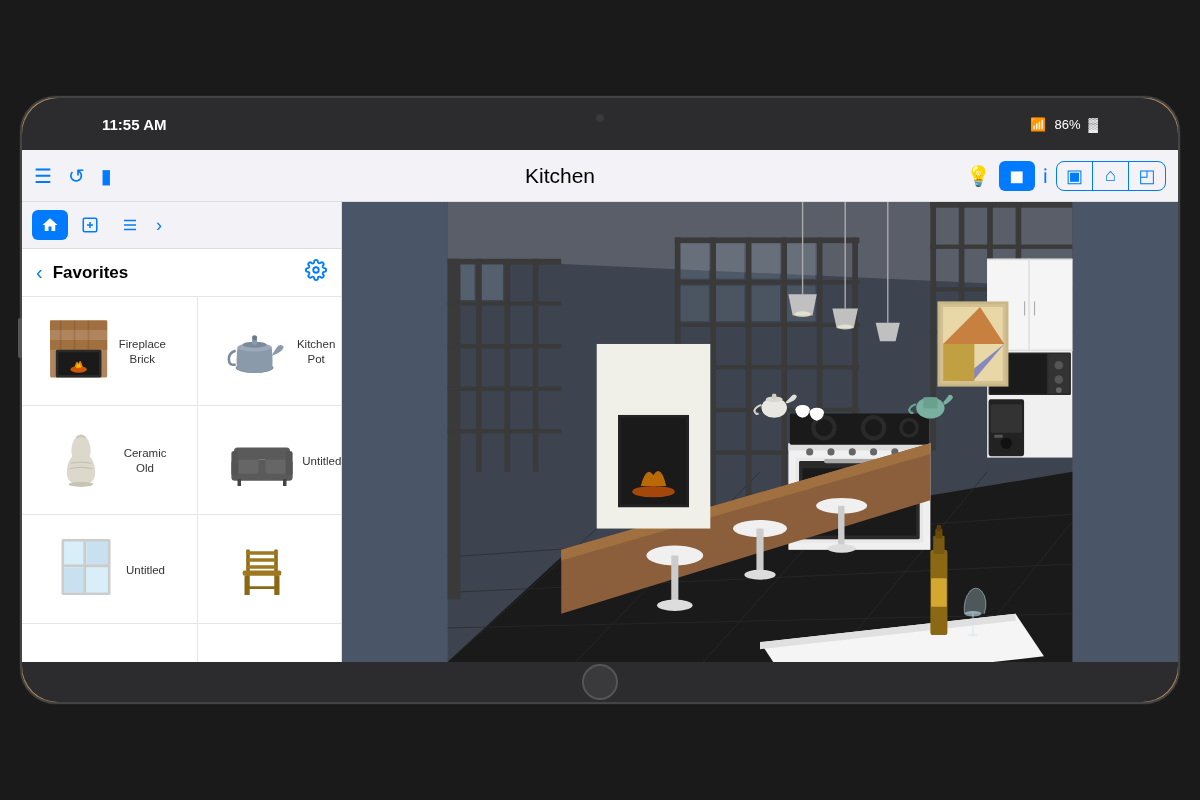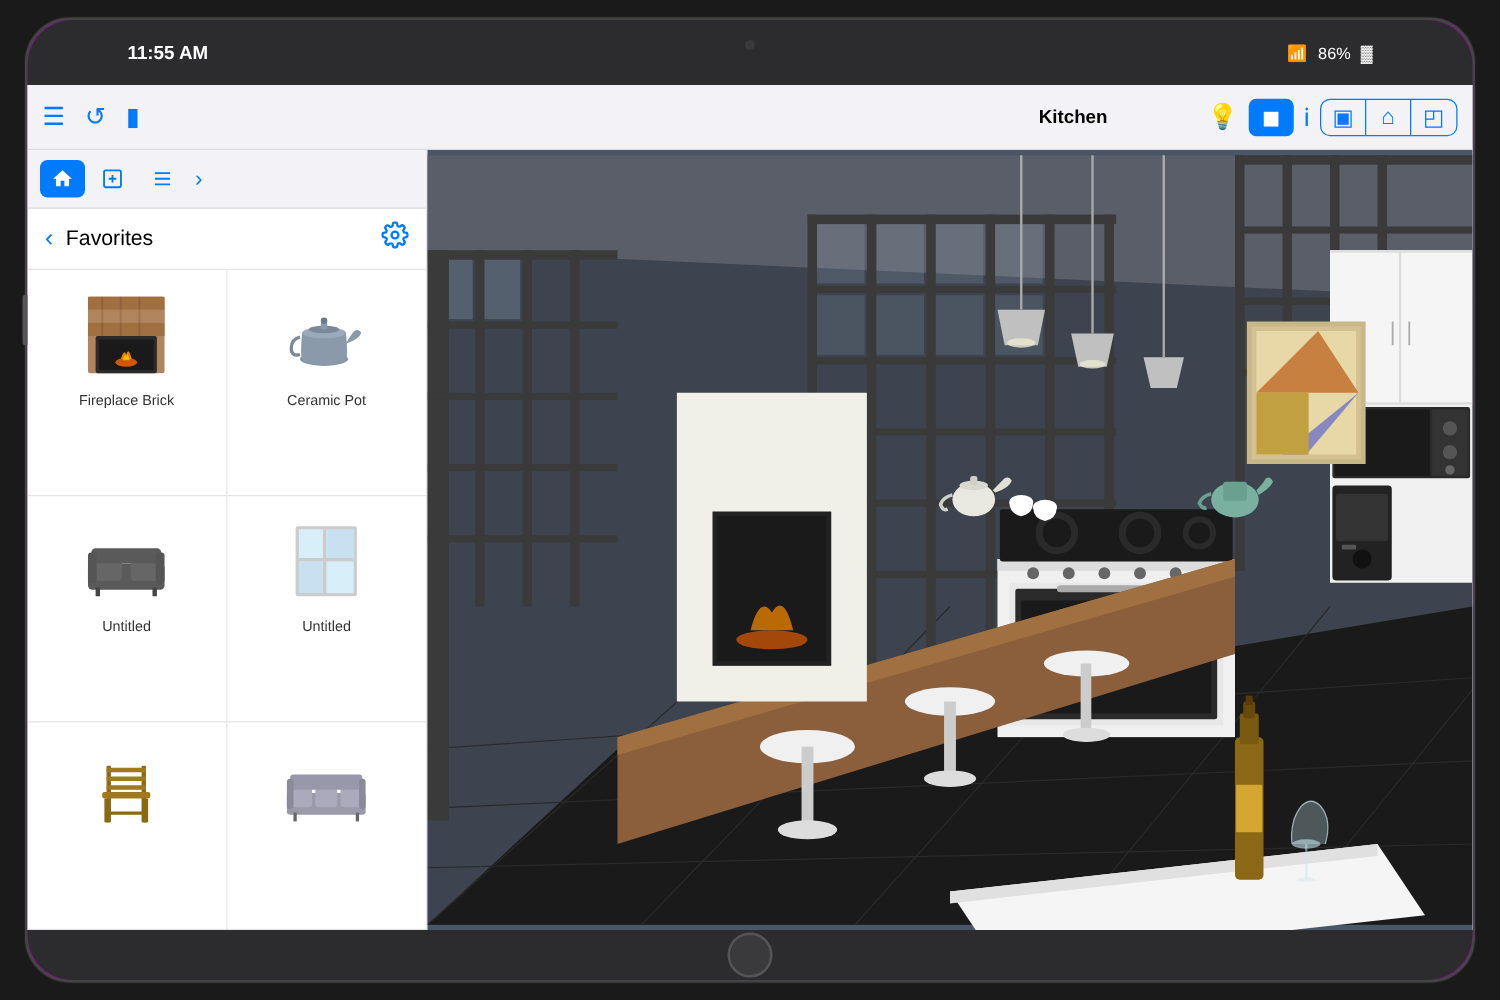--- a/index.html
+++ b/index.html
@@ -9,22 +9,22 @@
       justify-content: center;
       align-items: center;
       width: 1200px;
       height: 800px;
       font-family: -apple-system, BlinkMacSystemFont, 'Helvetica Neue', sans-serif;
     }
 
     
     .ipad-frame {
       width: 1160px;
-      height: 772px;
-      background: #a21caf;
+      height: 608px;
+      background: #fdba74;
       border-radius: 36px;
       border: 2px solid #444;
       box-shadow: 0 0 0 1px #222, inset 0 0 8px rgba(0,0,0,0.5);
       position: relative;
       display: flex;
       flex-direction: column;
     }
 
     
     .top-bezel {
@@ -80,23 +80,23 @@
     }
 
     .toolbar-icon {
       color: #007aff;
       font-size: 20px;
       cursor: pointer;
     }
 
     .toolbar-center {
       flex: 1;
-      text-align: right;
-      font-size: 15px;
-      font-weight: 700;
+      text-align: center;
+      font-size: 21px;
+      font-weight: 400;
       color: #000;
     }
 
     .toolbar-right {
       display: flex;
       align-items: center;
       gap: 8px;
       width: 280px;
       justify-content: flex-end;
     }
@@ -196,44 +196,44 @@
     .sidebar-back {
       color: #007aff;
       font-size: 20px;
       cursor: pointer;
       margin-right: 10px;
     }
 
     .sidebar-title {
       flex: 1;
       font-size: 17px;
-      font-weight: 400;
+      font-weight: 700;
       color: #000;
     }
 
     .sidebar-settings {
       color: #007aff;
       font-size: 20px;
       cursor: pointer;
     }
 
     
     .items-grid {
       display: grid;
       grid-template-columns: 1fr 1fr;
       gap: 0;
       overflow-y: auto;
       flex: 1;
     }
 
     .item-cell {
       display: flex;
-      flex-direction: column;
-      align-items: center;
-      padding: 12px 12px 10px;
+      flex-direction: row;
+      align-items: center;
+      padding: 12px 24px 10px;
       border-bottom: 1px solid #e5e5e5;
       border-right: 1px solid #e5e5e5;
       cursor: pointer;
     }
 
     .item-cell:nth-child(even) {
       border-right: none;
     }
 
     .item-thumb {
@@ -424,23 +424,37 @@
 
                 <ellipse cx="38" cy="35" rx="14" ry="3.5" fill="#7a8a9a"></ellipse>
                 <rect x="35" y="28" width="6" height="7" fill="#8a9aaa" rx="2"></rect>
                 <circle cx="38" cy="27" r="3" fill="#6a7a8a"></circle>
 
                 <path d="M58 48 Q70 44 72 38 Q70 34 66 36 Q64 38 60 44" fill="#8a9aaa"></path>
 
                 <path d="M16 42 Q8 44 8 52 Q8 60 16 58" fill="none" stroke="#7a8a9a" stroke-width="3"></path>
               </svg>
             </div>
-            <span class="item-label">Ceramic Pot</span>
-          </div>
-
+            <span class="item-label">Kitchen Pot</span>
+          </div>
+
+          <div class="item-cell">
+            <div class="item-thumb">
+              <svg viewBox="0 0 80 80" xmlns="http://www.w3.org/2000/svg">
+
+                <path d="M35 15 Q32 18 30 24 Q28 32 30 38 Q25 44 24 52 Q23 60 26 65 Q30 70 40 70 Q50 70 54 65 Q57 60 56 52 Q55 44 50 38 Q52 32 50 24 Q48 18 45 15 Z" fill="#ddd8cc"></path>
+                <path d="M35 15 Q38 13 40 13 Q42 13 45 15 L45 18 Q42 16 40 16 Q38 16 35 18 Z" fill="#ccc8b8"></path>
+                <ellipse cx="40" cy="70" rx="14" ry="3" fill="#c8c4b4"></ellipse>
+
+                <path d="M28 46 Q40 43 52 46" stroke="#bbb8aa" stroke-width="1" fill="none"></path>
+                <path d="M27 52 Q40 49 53 52" stroke="#bbb8aa" stroke-width="1" fill="none"></path>
+              </svg>
+            </div>
+            <span class="item-label">Ceramic Old</span>
+          </div>
 
 
 
           <div class="item-cell">
             <div class="item-thumb">
               <svg viewBox="0 0 80 80" xmlns="http://www.w3.org/2000/svg">
 
                 <rect x="5" y="42" width="70" height="24" fill="#5a5a5a" rx="4"></rect>
 
                 <rect x="8" y="36" width="28" height="22" fill="#666" rx="4"></rect>

